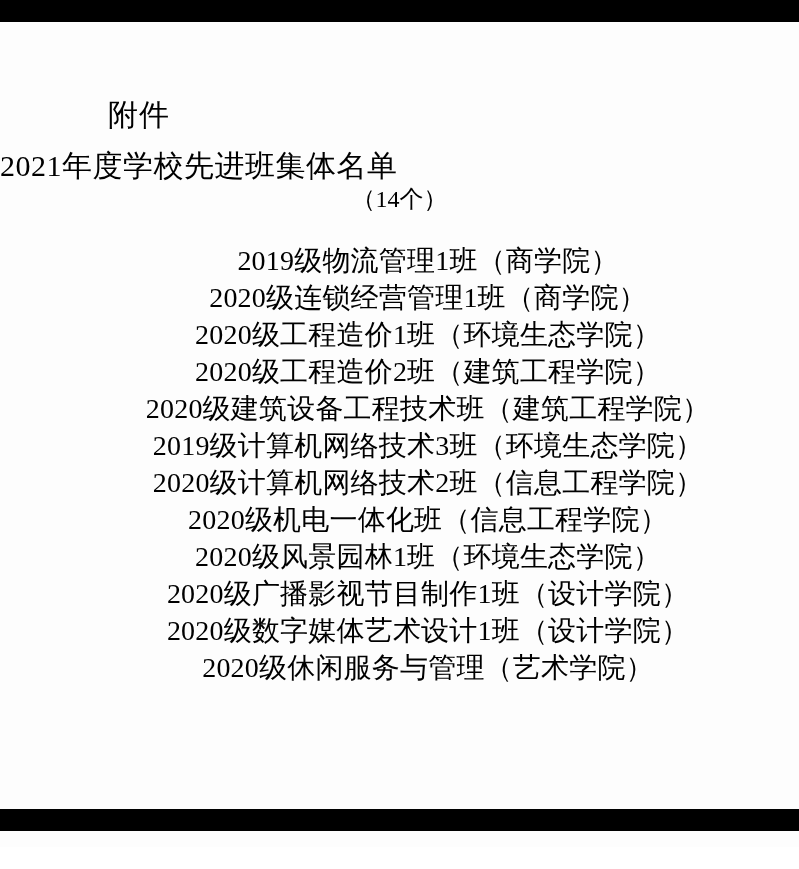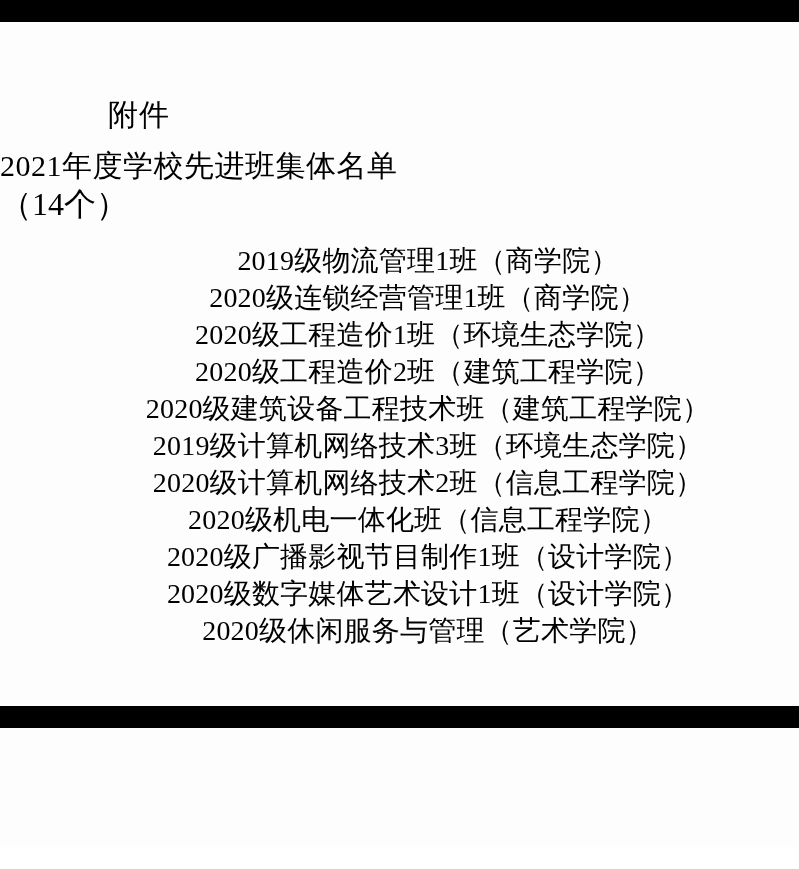--- a/index.html
+++ b/index.html
@@ -13,21 +13,21 @@
     font-family: "Liberation Serif", "DejaVu Serif", serif;
     color: #000000;
     overflow: hidden;
     position: relative;
   }
   .page {
     position: absolute;
     left: 0;
     top: 0;
     width: 799px;
-    height: 728px;
+    height: 831px;
     background: #ffffff;
     box-sizing: border-box;
   }
   
   .bar-top {
     position: absolute;
     left: 0;
     top: 0;
     width: 799px;
     height: 22px;
@@ -66,21 +66,22 @@
     text-align: left;
     font-size: 30px;
     line-height: 1.25;
     letter-spacing: 0.5px;
   }
   .doc-subtitle {
     position: absolute;
     left: 0;
     top: 162px;
     width: 799px;
-    font-size: 32px;
+    text-align: center;
+    font-size: 24px;
     line-height: 1.25;
   }
   .class-list {
     position: absolute;
     left: 108px;
     top: 220px;
     width: 640px;
     margin: 0;
     padding: 0;
     list-style: none;
@@ -111,20 +112,21 @@
 
     <ul class="class-list">
       <li>2019级物流管理1班（商学院）</li>
       <li>2020级连锁经营管理1班（商学院）</li>
       <li>2020级工程造价1班（环境生态学院）</li>
       <li>2020级工程造价2班（建筑工程学院）</li>
       <li>2020级建筑设备工程技术班（建筑工程学院）</li>
       <li>2019级计算机网络技术3班（环境生态学院）</li>
       <li>2020级计算机网络技术2班（信息工程学院）</li>
       <li>2020级机电一体化班（信息工程学院）</li>
+      <li>2020级风景园林1班（环境生态学院）</li>
       <li>2020级广播影视节目制作1班（设计学院）</li>
       <li>2020级数字媒体艺术设计1班（设计学院）</li>
       <li>2020级休闲服务与管理（艺术学院）</li>
     </ul>
 
   </div>
 
   <div class="bar-bottom"></div>
 
 </div>

